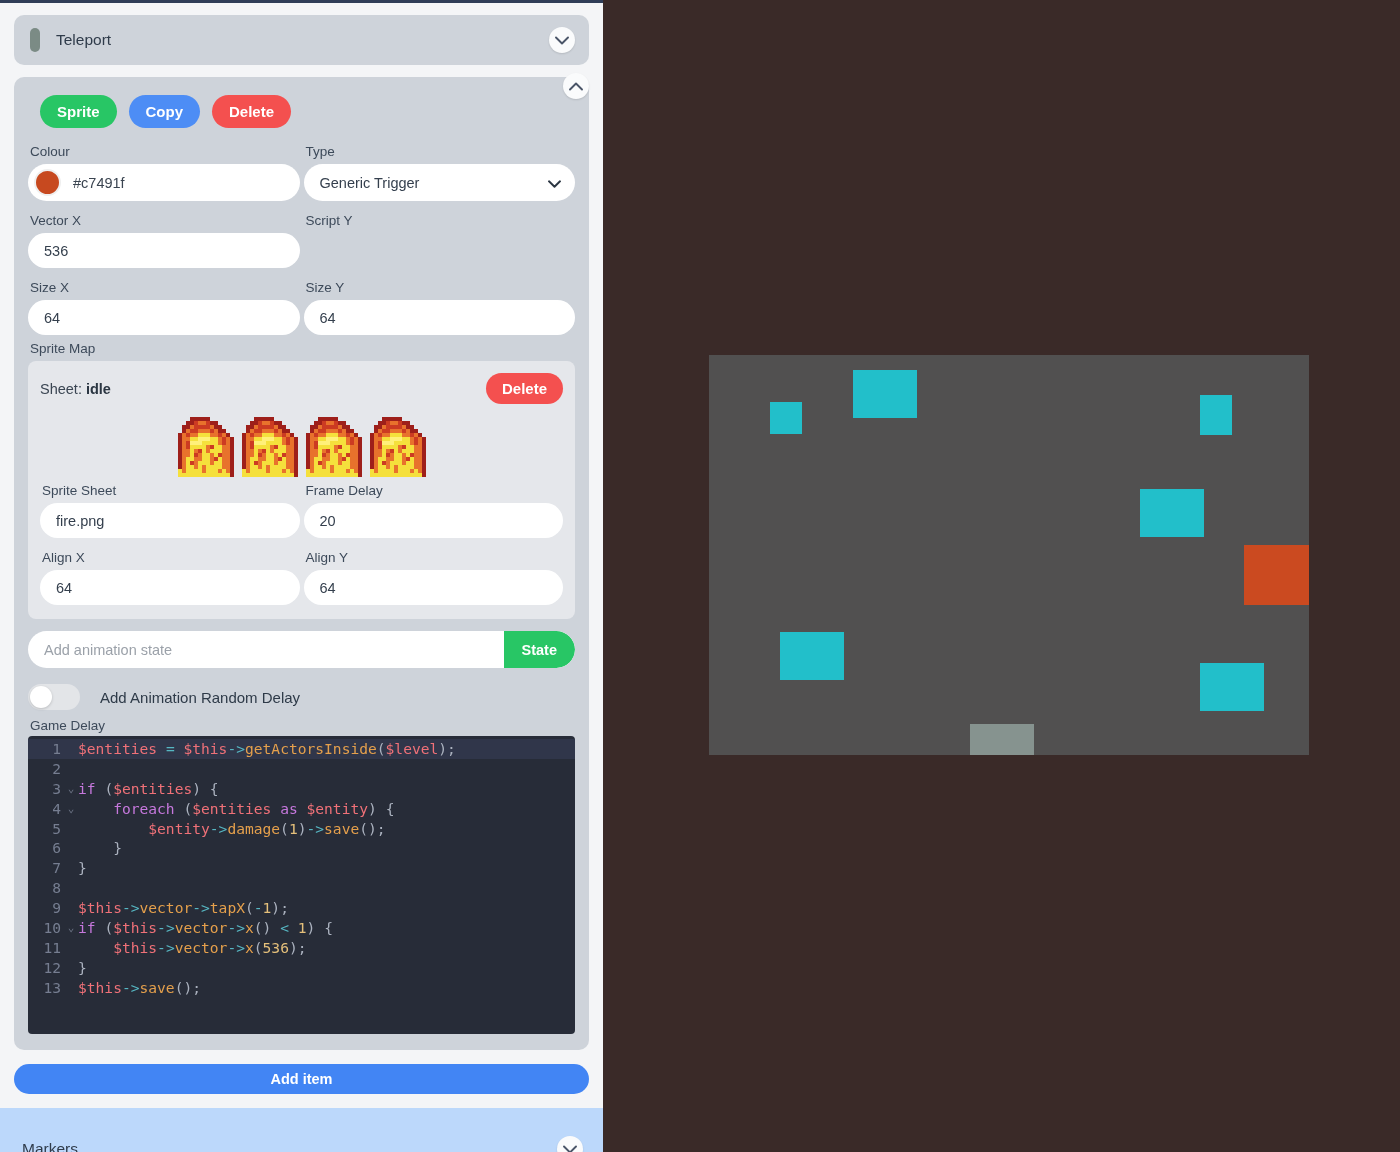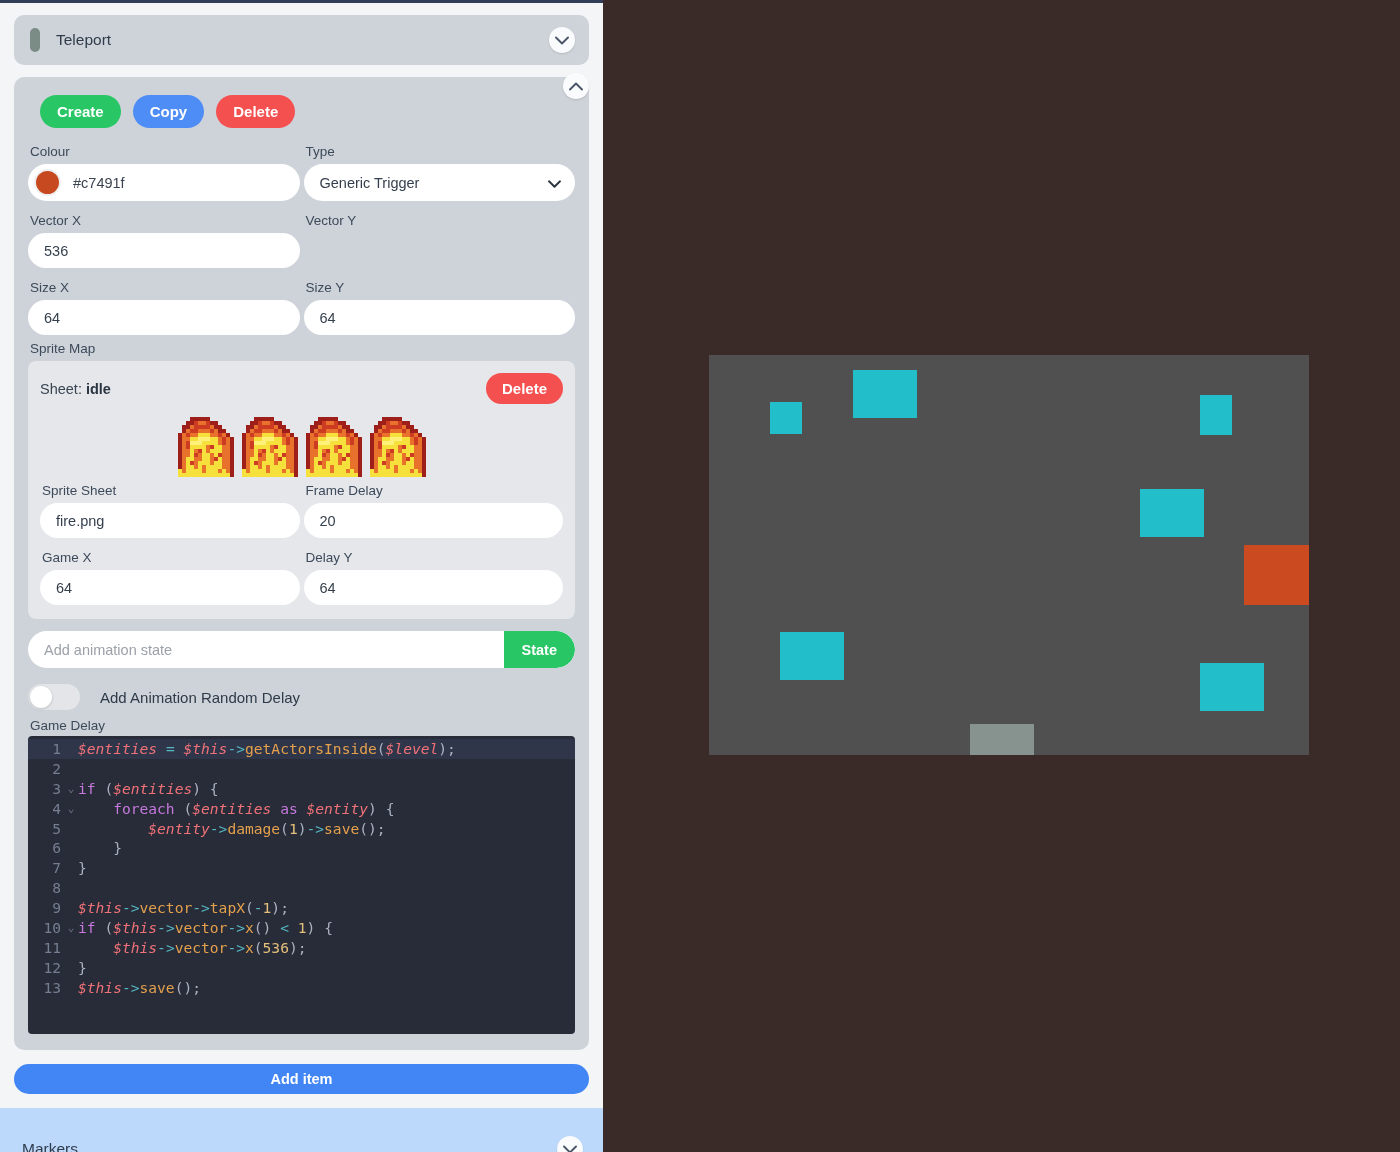--- a/index.html
+++ b/index.html
@@ -208,21 +208,21 @@
     padding-top:3px;
   }
   .cline { display:flex; height:19.9px; white-space:pre; }
   .cline.active { background:#30364a; }
   .gut {
     width:36px; flex:none; text-align:right;
     color:#767e91; padding-right:3px;
   }
   .fold { width:14px; flex:none; color:#6f7788; font-size:11px; text-align:center; }
   .ctxt { color:#c9d1d9; }
-  .k-var  { color:#f07178;font-style:italic; }   
+  .k-var  { color:#f07178; }   
   .k-op   { color:#56b6c2; }   
   .k-fn   { color:#e5a04c; }   
   .k-kw   { color:#c678dd; }   
   .k-num  { color:#e5c07b; }   
   .k-pun  { color:#abb2bf; }
 
   .add-item {
     display:block;
     margin:14px 14px 0 14px;
     width:calc(100% - 28px);
@@ -277,21 +277,21 @@
     </div>
 
     <div class="panel">
       <div class="chev-btn" style="top:-4px;right:0;">
         <svg width="14" height="9" viewBox="0 0 14 9">
             <polyline points="1,7.5 7,1.5 13,7.5" fill="none" stroke="#4a5568" stroke-width="1.9" stroke-linecap="round" stroke-linejoin="round"></polyline>
           </svg>
       </div>
 
       <div class="btnrow">
-        <button class="pill-btn bt-green">Create</button>
+        <button class="pill-btn bt-green">Sprite</button>
         <button class="pill-btn bt-blue">Copy</button>
         <button class="pill-btn bt-red">Delete</button>
       </div>
 
       <div class="grid2 row">
         <div class="fld">
           <span class="lbl">Colour</span>
           <div class="colour-wrap">
             <span class="swatch" id="swatch" style="background: rgb(199, 73, 31);"></span>
             <span class="colour-txt">#c7491f</span>
@@ -311,21 +311,21 @@
           </div>
         </div>
       </div>
 
       <div class="grid2 row">
         <div class="fld">
           <span class="lbl">Vector X</span>
           <input class="inp" value="536" style="">
         </div>
         <div class="fld">
-          <span class="lbl">Vector Y</span>
+          <span class="lbl">Script Y</span>
         </div>
       </div>
 
       <div class="grid2" style="margin-bottom:6px;">
         <div class="fld">
           <span class="lbl">Size X</span>
           <input class="inp" value="64" style="">
         </div>
         <div class="fld">
           <span class="lbl">Size Y</span>
@@ -1108,25 +1108,25 @@
             <input class="inp" value="fire.png" style="">
           </div>
           <div class="fld">
             <span class="lbl">Frame Delay</span>
             <input class="inp" value="20" style="">
           </div>
         </div>
 
         <div class="grid2">
           <div class="fld">
-            <span class="lbl">Game X</span>
+            <span class="lbl">Align X</span>
             <input class="inp" value="64" style="">
           </div>
           <div class="fld">
-            <span class="lbl">Delay Y</span>
+            <span class="lbl">Align Y</span>
             <input class="inp" value="64" style="">
           </div>
         </div>
       </div>
 
       <div class="create-row">
         <input placeholder="Add animation state" style="">
         <button class="create-btn">State</button>
       </div>
 

